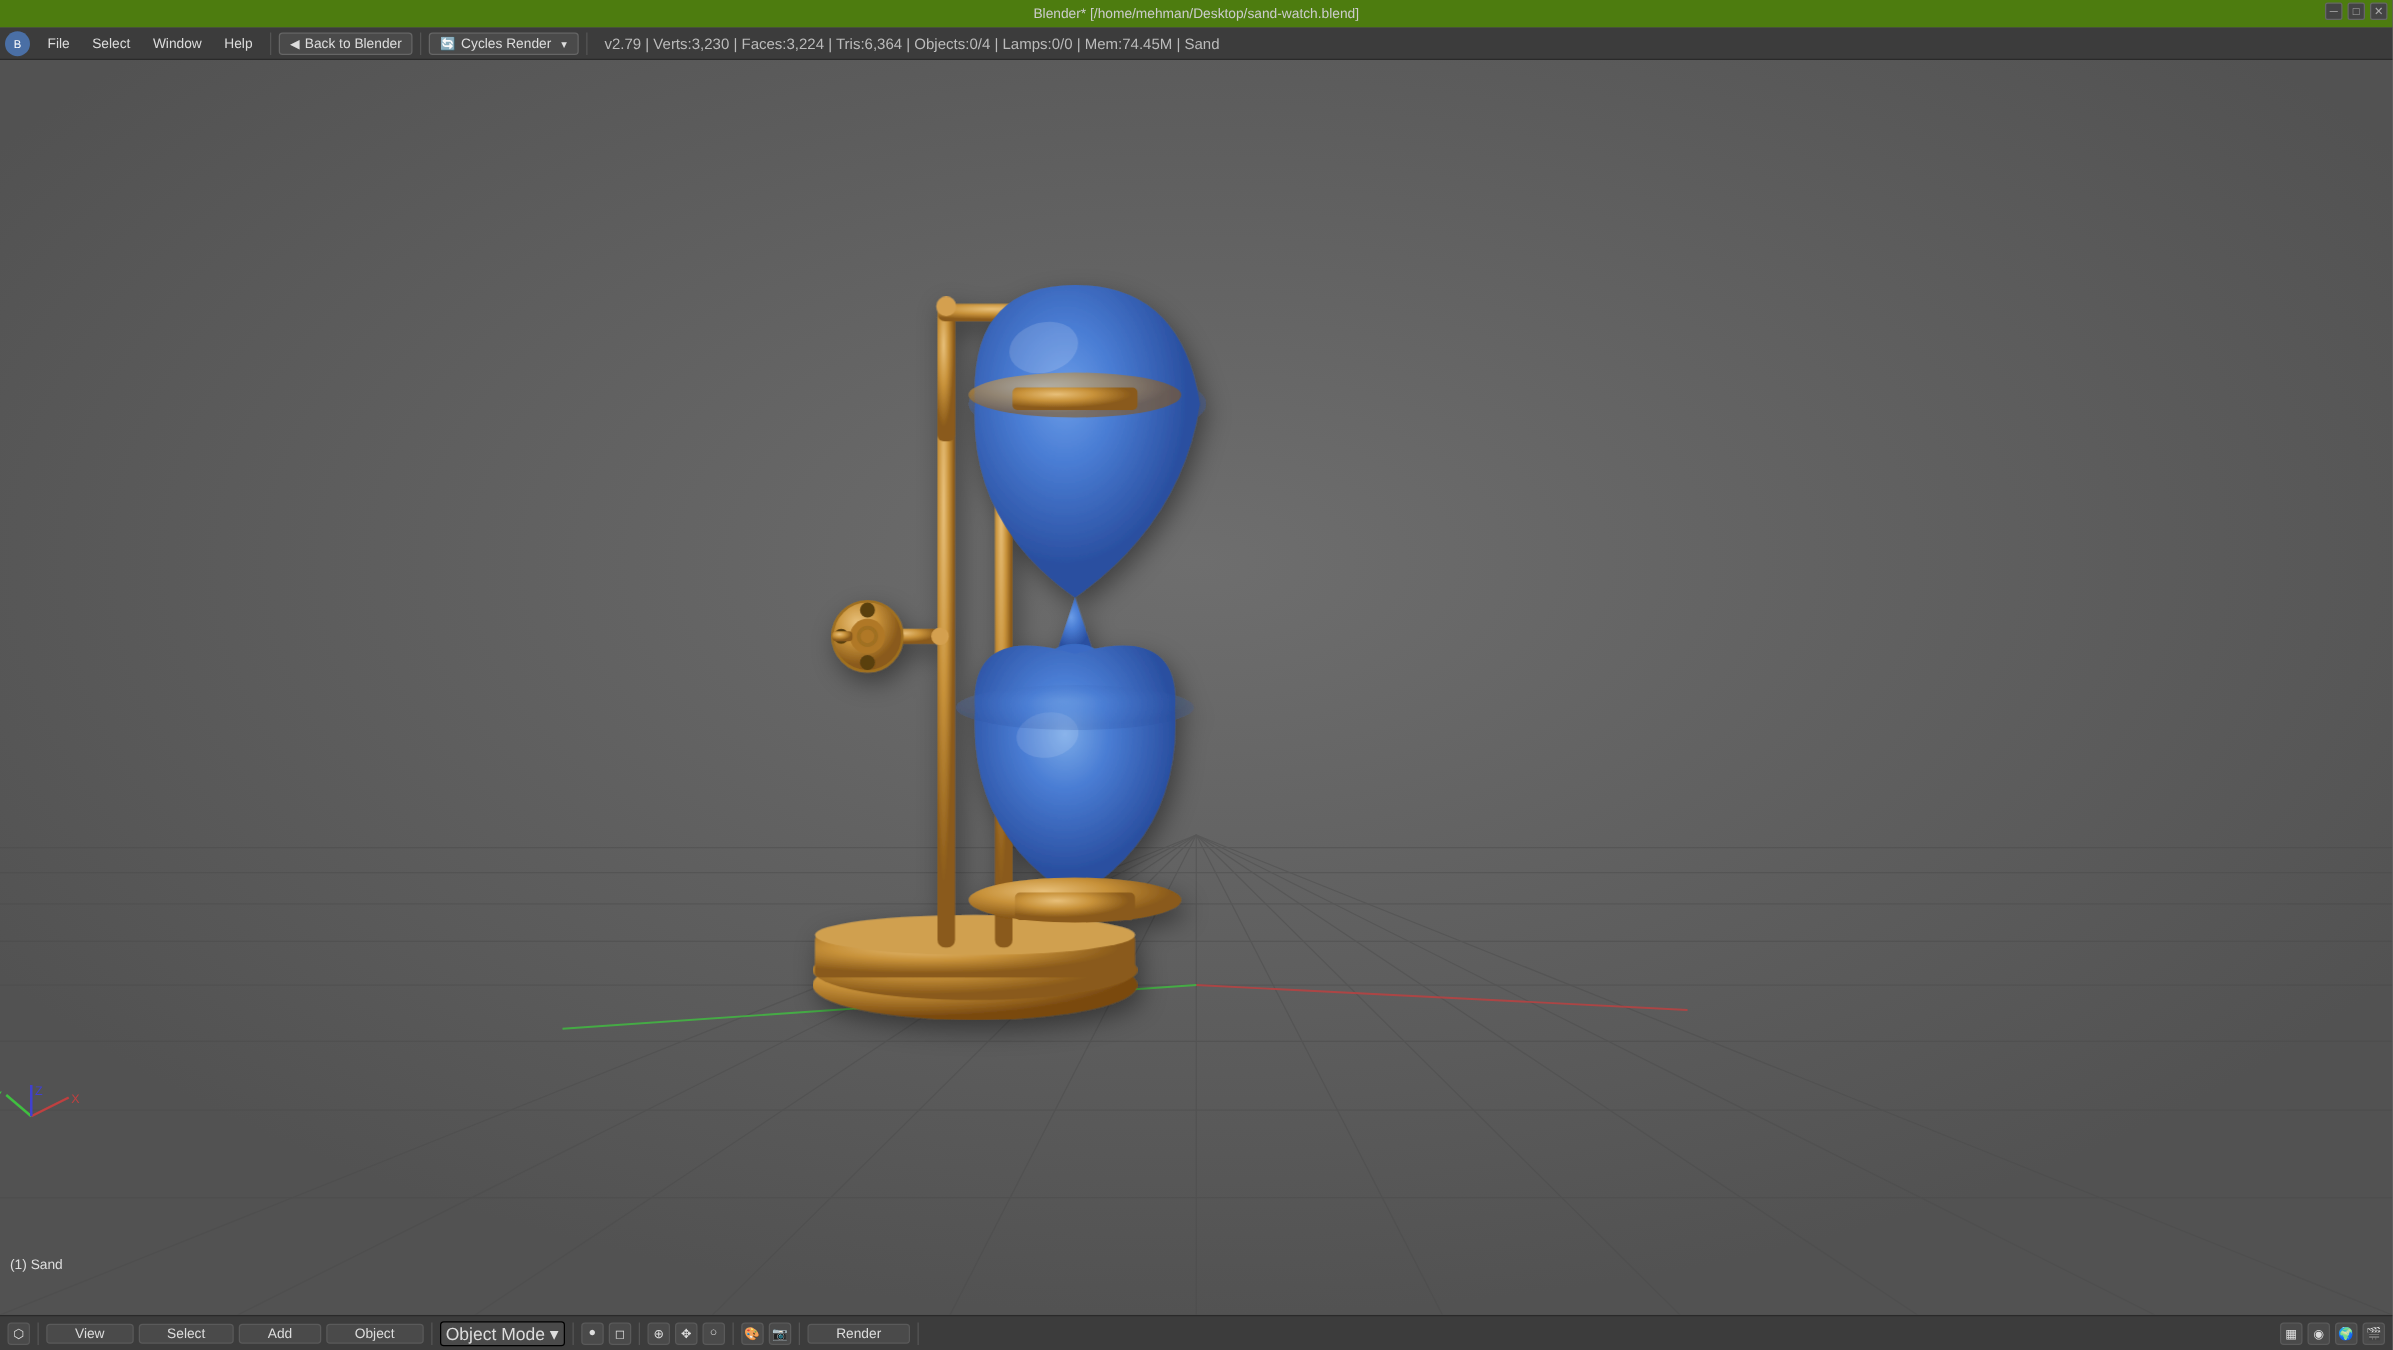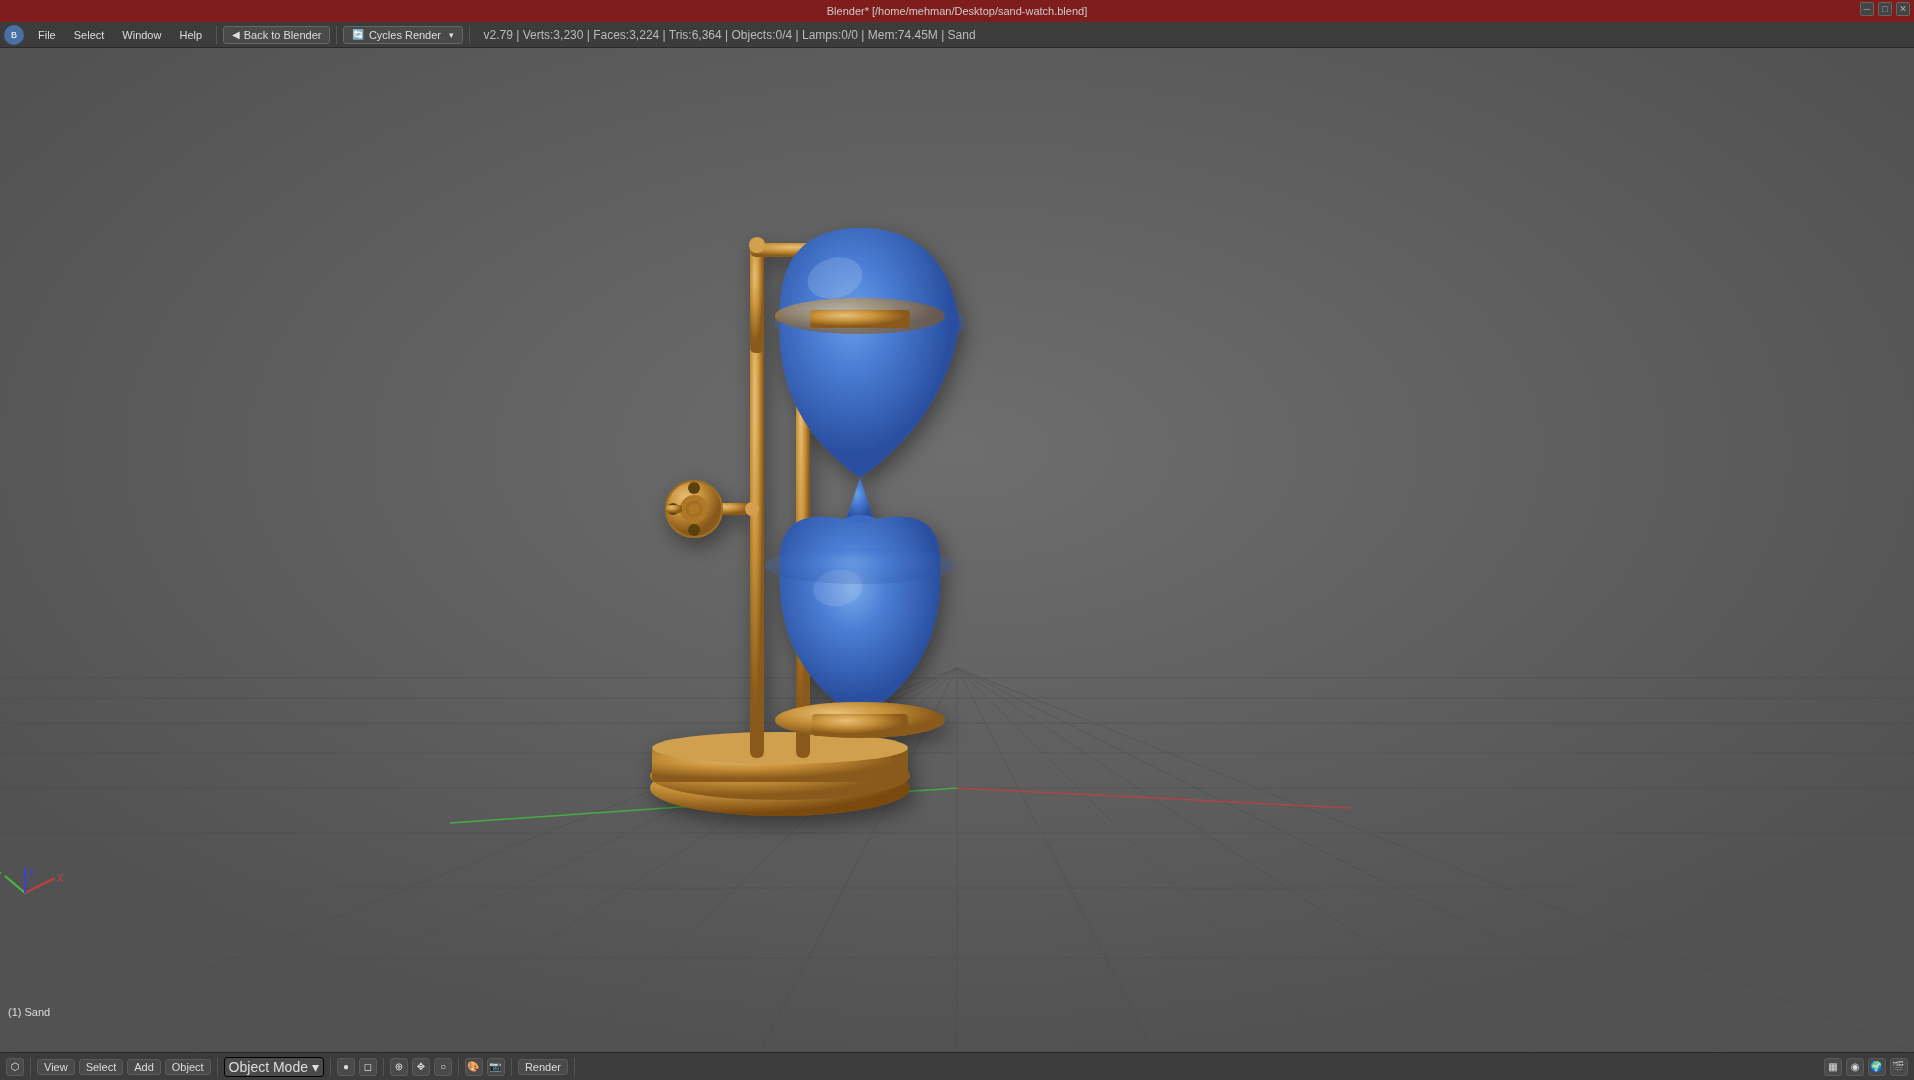--- a/index.html
+++ b/index.html
@@ -12,21 +12,21 @@
       color: #e0e0e0;
       overflow: hidden;
       position: relative;
     }
 
     
     #titlebar {
       position: absolute;
       top: 0; left: 0; right: 0;
       height: 22px;
-      background: #7f1d1d;
+      background: #4d7c0f;
       display: flex;
       align-items: center;
       justify-content: center;
       font-size: 11px;
       color: #ccc;
       z-index: 100;
     }
     #titlebar-controls {
       position: absolute;
       right: 4px;
@@ -137,21 +137,21 @@
       height: 28px;
       background: #3c3c3c;
       display: flex;
       align-items: center;
       padding: 0 6px;
       gap: 4px;
       border-top: 1px solid #2a2a2a;
       z-index: 100;
     }
     .toolbar-btn {
-      padding: 1px 6px;
+      padding: 1px 22px;
       background: #4a4a4a;
       border: 1px solid #5a5a5a;
       border-radius: 3px;
       cursor: pointer;
       font-size: 11px;
       color: #ddd;
       white-space: nowrap;
     }
     .toolbar-separator {
       width: 1px; height: 18px;

